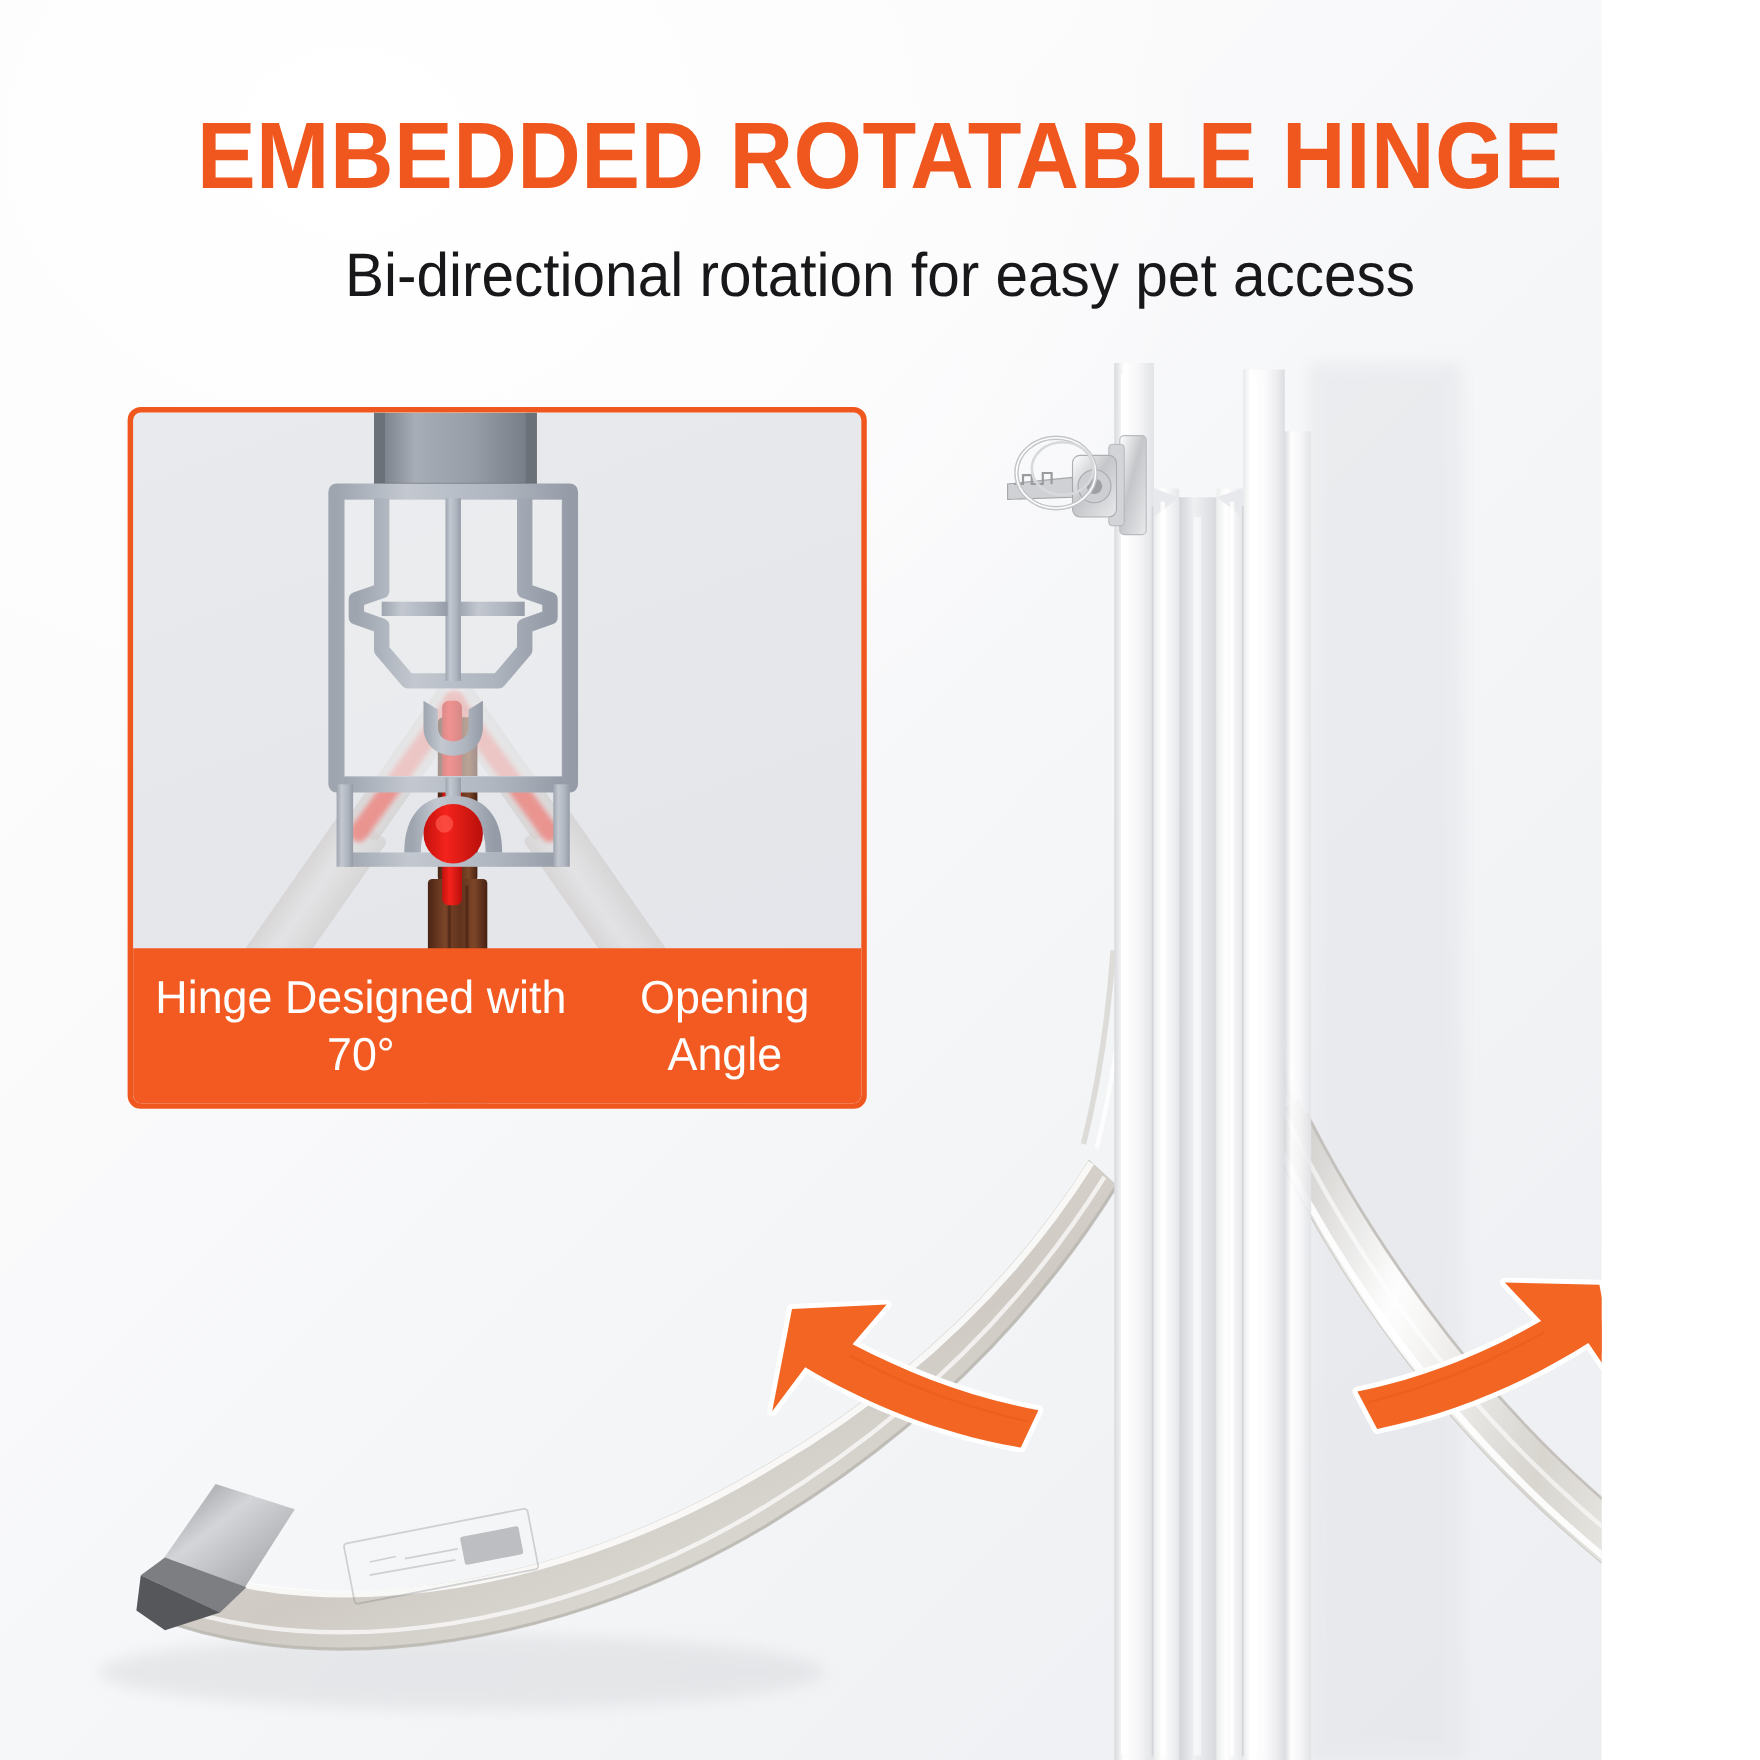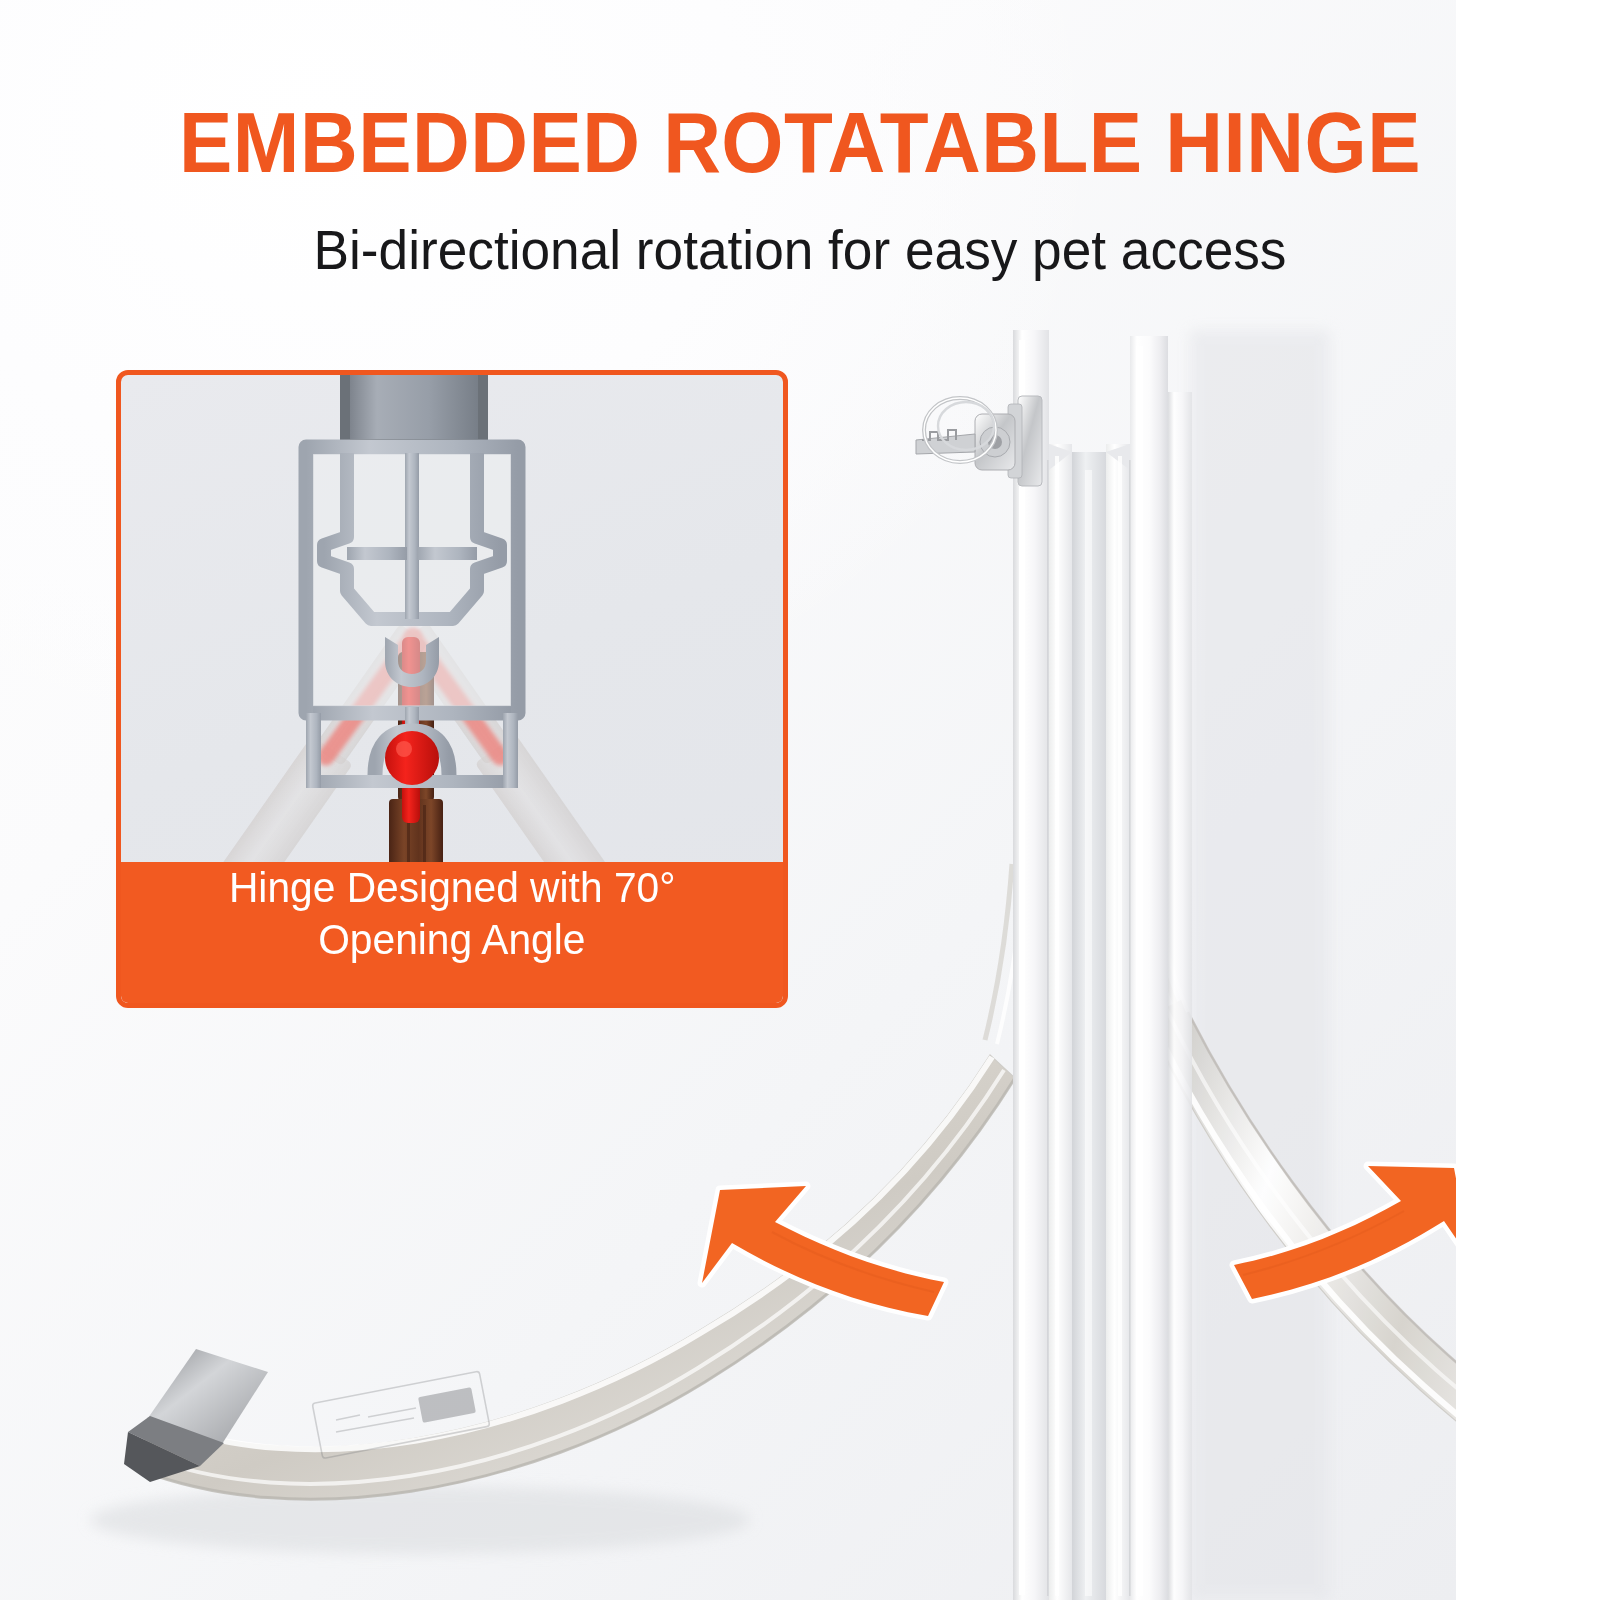--- a/index.html
+++ b/index.html
@@ -64,21 +64,20 @@
     display: block;
   }
   #caption-band {
     position: absolute;
     left: 0;
     bottom: 0;
     width: 100%;
     height: 141px;
     background: #f25a21;
     display: flex;
-    flex-direction: column;
     align-items: center;
     justify-content: flex-start;
     border-bottom-left-radius: 7px;
     border-bottom-right-radius: 7px;
   }
   .cap-line {
     color: #ffffff;
     font-size: 42px;
     line-height: 52px;
     font-weight: 400;

